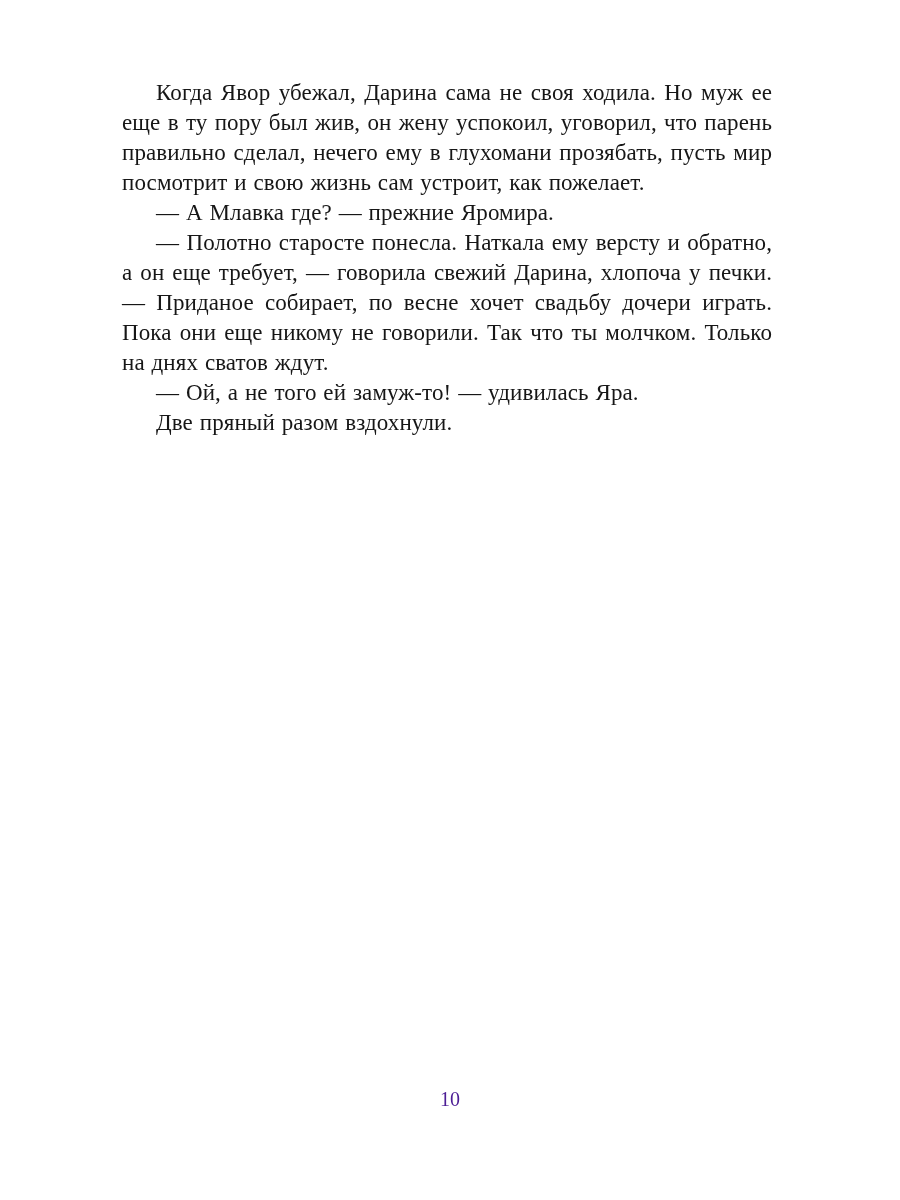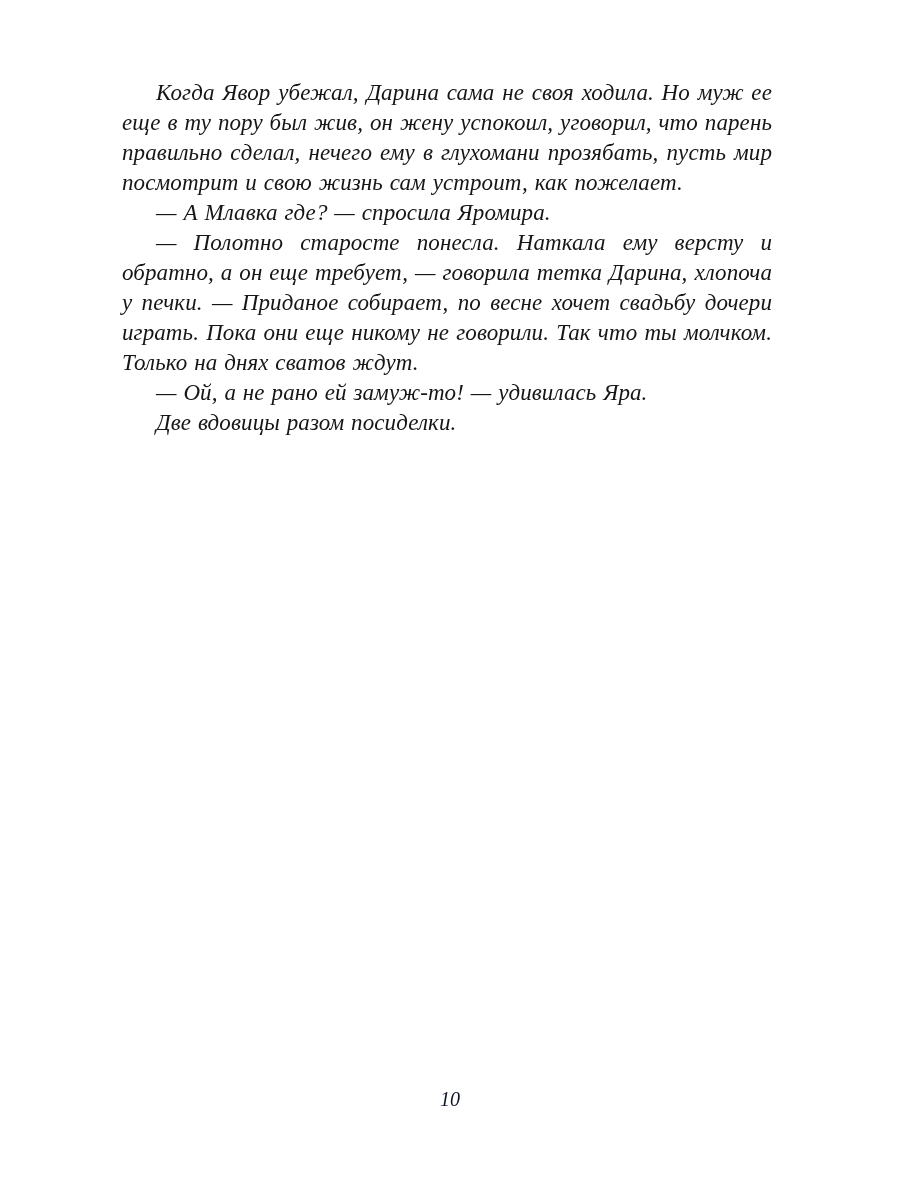--- a/index.html
+++ b/index.html
@@ -7,21 +7,20 @@
     padding: 0;
     background: #ffffff;
   }
   .sheet {
     position: relative;
     width: 900px;
     height: 1200px;
     margin: 0 auto;
     background: #ffffff;
     overflow: hidden;
-    font-style: italic;
   }
   .text-block {
     position: absolute;
     left: 122px;
     top: 78px;
     width: 650px;
     color: #161616;
   }
   .text-block p {
     margin: 0;
@@ -36,30 +35,30 @@
   .page-footer {
     position: absolute;
     left: 0;
     top: 1088px;
     width: 900px;
     text-align: center;
   }
   .page-footer span {
     font-family: "Liberation Serif", "DejaVu Serif", serif;
     font-size: 20px;
-    color: #0f172a;
+    color: #4c1d95;
   }
 </style>
 </head>
 <body>
 
 <div class="sheet">
   <div class="text-block">
     <p>Когда Явор убежал, Дарина сама не своя ходила. Но муж ее еще в ту пору был жив, он жену успокоил, уговорил, что парень правильно сделал, нечего ему в глухомани прозябать, пусть мир посмотрит и свою жизнь сам устроит, как пожелает.</p>
-    <p>— А Млавка где? — спросила Яромира.</p>
-    <p>— Полотно старосте понесла. Наткала ему версту и обратно, а он еще требует, — говорила тетка Дарина, хлопоча у печки. — Приданое собирает, по весне хочет свадьбу дочери играть. Пока они еще никому не говорили. Так что ты молчком. Только на днях сватов ждут.</p>
-    <p>— Ой, а не рано ей замуж-то! — удивилась Яра.</p>
-    <p>Две вдовицы разом посиделки.</p>
+    <p>— А Млавка где? — прежние Яромира.</p>
+    <p>— Полотно старосте понесла. Наткала ему версту и обратно, а он еще требует, — говорила свежий Дарина, хлопоча у печки. — Приданое собирает, по весне хочет свадьбу дочери играть. Пока они еще никому не говорили. Так что ты молчком. Только на днях сватов ждут.</p>
+    <p>— Ой, а не того ей замуж-то! — удивилась Яра.</p>
+    <p>Две пряный разом вздохнули.</p>
   </div>
   <div class="page-footer">
     <span>10</span>
   </div>
 </div>
 
 </body></html>

